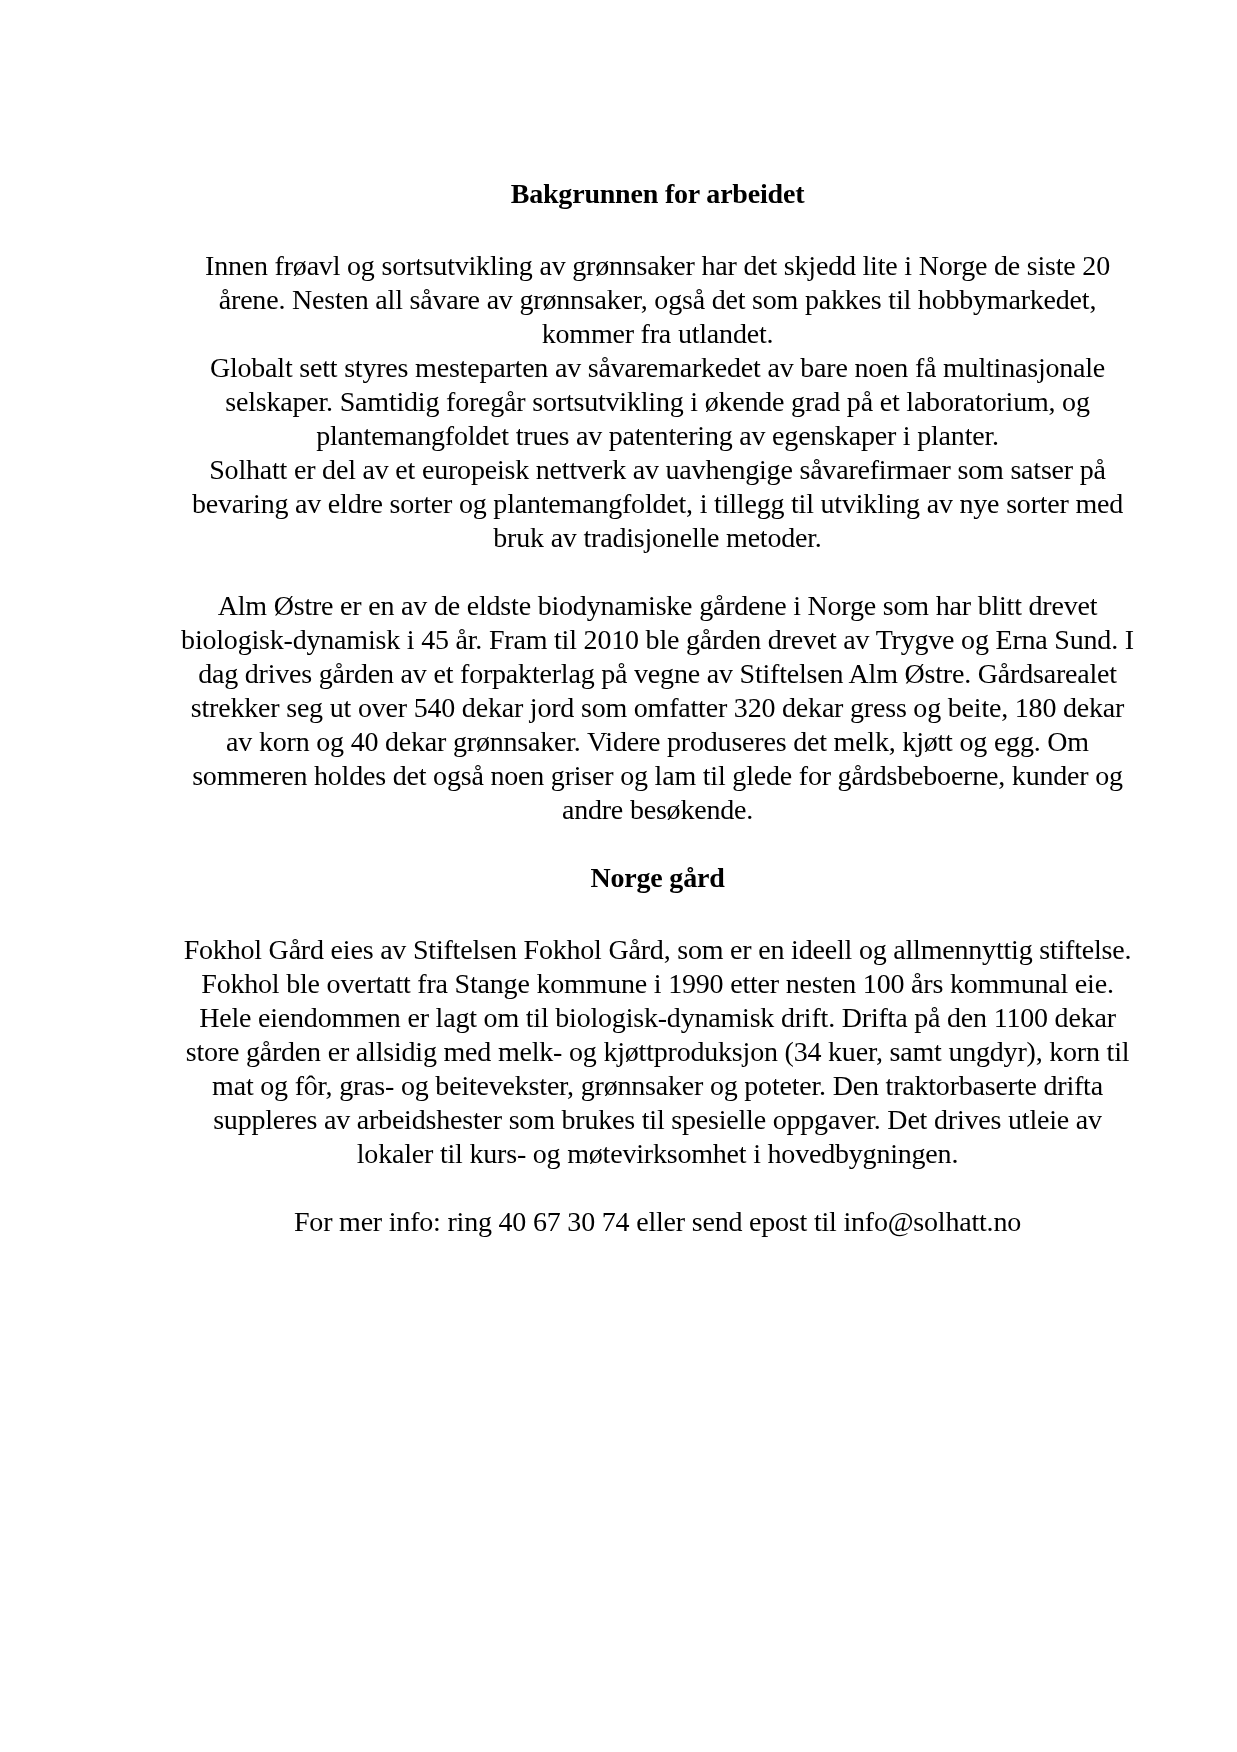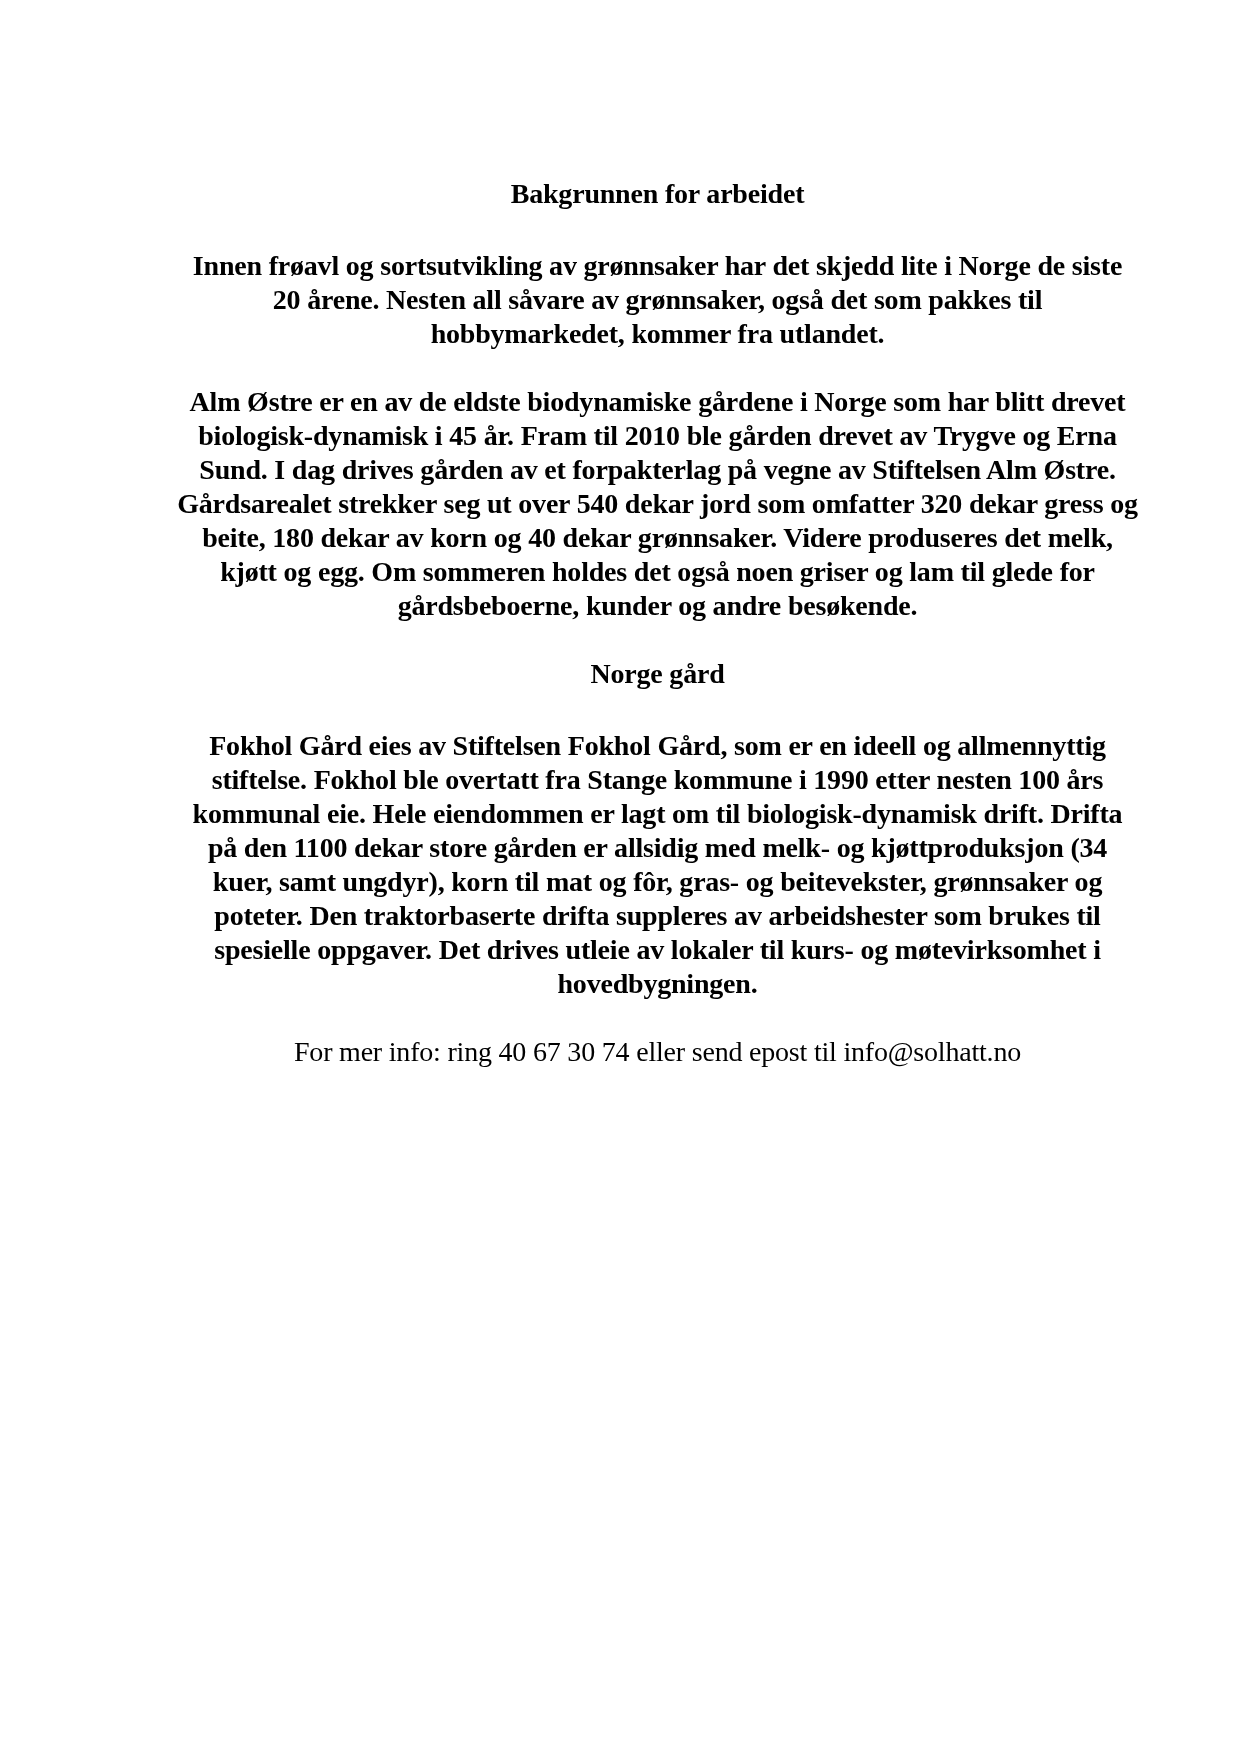--- a/index.html
+++ b/index.html
@@ -29,34 +29,35 @@
     margin: 0 0 34px 0;
   }
   .section-heading {
     font-size: 28px;
     font-weight: 700;
     margin: 0 0 38px 0;
     line-height: 34px;
   }
   .para {
     margin: 0;
-    font-weight: bold;
   }
   .contact-line {
     margin: 0;
   }
 </style>
 </head>
 <body>
 
 <main class="page">
 
   <section class="doc-section">
     <h2 class="section-heading">Bakgrunnen for arbeidet</h2>
     <p class="para">Innen frøavl og sortsutvikling av grønnsaker har det skjedd lite i Norge de siste 20 årene. Nesten all såvare av grønnsaker, også det som pakkes til hobbymarkedet, kommer fra utlandet.</p>
+    <p class="para">Globalt sett styres mesteparten av såvaremarkedet av bare noen få multinasjonale selskaper. Samtidig foregår sortsutvikling i økende grad på et laboratorium, og plantemangfoldet trues av patentering av egenskaper i planter.</p>
+    <p class="para">Solhatt er del av et europeisk nettverk av uavhengige såvarefirmaer som satser på bevaring av eldre sorter og plantemangfoldet, i tillegg til utvikling av nye sorter med bruk av tradisjonelle metoder.</p>
   </section>
 
   <section class="doc-section">
     <p class="para">Alm Østre er en av de eldste biodynamiske gårdene i Norge som har blitt drevet biologisk-dynamisk i 45 år. Fram til 2010 ble gården drevet av Trygve og Erna Sund. I dag drives gården av et forpakterlag på vegne av Stiftelsen Alm Østre. Gårdsarealet strekker seg ut over 540 dekar jord som omfatter 320 dekar gress og beite, 180 dekar av korn og 40 dekar grønnsaker. Videre produseres det melk, kjøtt og egg. Om sommeren holdes det også noen griser og lam til glede for gårdsbeboerne, kunder og andre besøkende.</p>
   </section>
 
   <section class="doc-section">
     <h2 class="section-heading">Norge gård</h2>
     <p class="para">Fokhol Gård eies av Stiftelsen Fokhol Gård, som er en ideell og allmennyttig stiftelse. Fokhol ble overtatt fra Stange kommune i 1990 etter nesten 100 års kommunal eie. Hele eiendommen er lagt om til biologisk-dynamisk drift. Drifta på den 1100 dekar store gården er allsidig med melk- og kjøttproduksjon (34 kuer, samt ungdyr), korn til mat og fôr, gras- og beitevekster, grønnsaker og poteter. Den traktorbaserte drifta suppleres av arbeidshester som brukes til spesielle oppgaver. Det drives utleie av lokaler til kurs- og møtevirksomhet i hovedbygningen.</p>
   </section>

